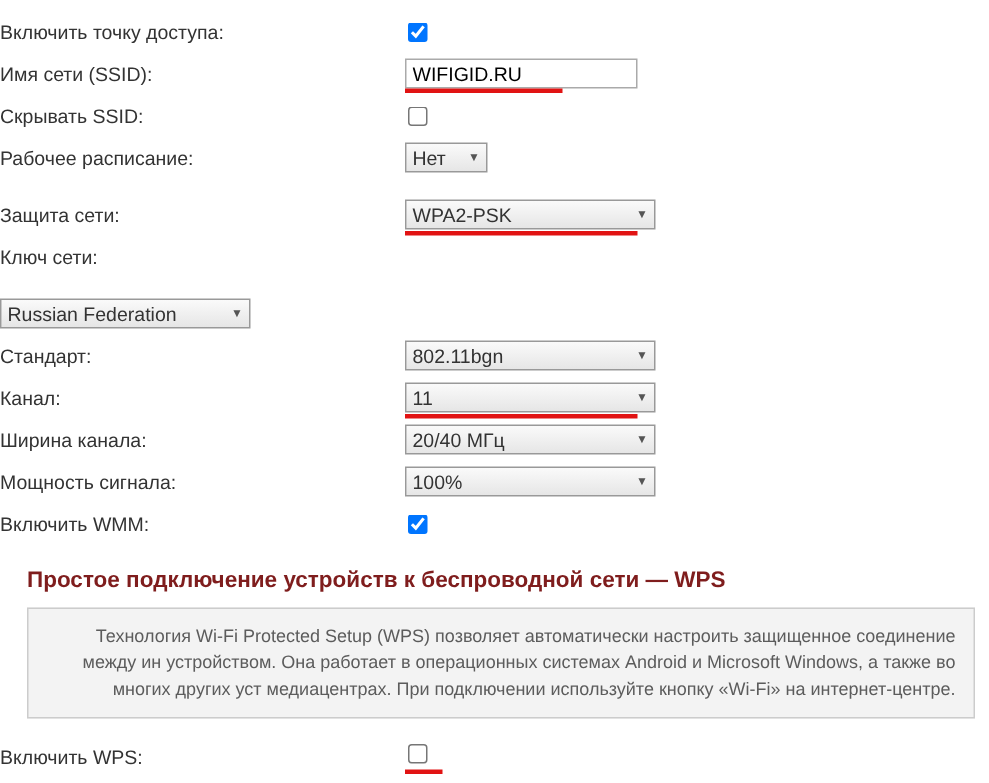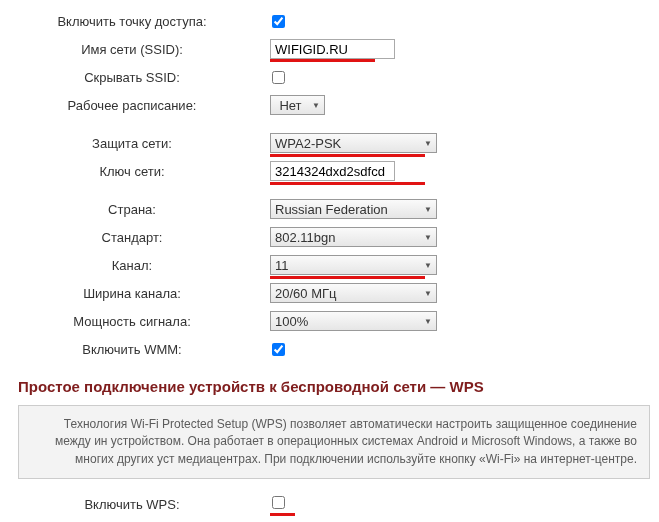--- a/index.html
+++ b/index.html
@@ -12,38 +12,38 @@
       width: 659px;
     }
     .form-row {
       display: flex;
       align-items: center;
       margin-bottom: 6px;
       min-height: 22px;
     }
     .form-label {
       width: 270px;
-      text-align: center;
+      text-align: left;
       padding-right: 6px;
       color: #333;
     }
     .form-control {
       display: flex;
       align-items: center;
       gap: 6px;
       position: relative;
     }
     input[type="text"] {
       border: 1px solid #aaa;
       padding: 2px 4px;
       font-size: 13px;
       height: 20px;
       background: #fff;
     }
-    input[type="text"].wide { width: 125px; }
+    input[type="text"].wide { width: 155px; }
     input[type="checkbox"] {
       width: 13px;
       height: 13px;
       margin-left: 2px;
     }
     .select {
       border: 1px solid #999;
       padding: 1px 18px 1px 4px;
       font-size: 13px;
       height: 20px;
@@ -56,21 +56,21 @@
     .select::after {
       content: "▼";
       font-size: 8px;
       color: #555;
       position: absolute;
       right: 4px;
       top: 50%;
       transform: translateY(-50%);
     }
     .select.w155 { width: 167px; }
-    .select.w55 { width: 55px; justify-content: center; }
+    .select.w55 { width: 55px; }
     .link {
       color: #2563c9;
       text-decoration: underline;
       cursor: pointer;
     }
     .section-heading {
       font-size: 15px;
       font-weight: bold;
       color: #7f1d1d;
       margin: 18px 0 10px 18px;
@@ -161,29 +161,25 @@
   <div class="form-label">Защита сети:</div>
   <div class="form-control row-rel sec-underline">
     <div class="select w155">
         <span>WPA2-PSK</span>
       </div>
   </div>
 </div>
 
 <div class="form-row">
   <div class="form-label">Ключ сети:</div>
-  <div class="form-control row-rel key-underline">
-    <input type="text" class="wide" value="3214324dxd2sdfcd" style="">
-  </div>
 </div>
 
 <div style="height:10px"></div>
 
 <div class="form-row">
-  <div class="form-label">Страна:</div>
   <div class="form-control">
     <div class="select w155">
         <span>Russian Federation</span>
       </div>
   </div>
 </div>
 
 <div class="form-row">
   <div class="form-label">Стандарт:</div>
   <div class="form-control">
@@ -199,21 +195,21 @@
     <div class="select w155">
         <span>11</span>
       </div>
   </div>
 </div>
 
 <div class="form-row">
   <div class="form-label">Ширина канала:</div>
   <div class="form-control">
     <div class="select w155">
-        <span>20/60 МГц</span>
+        <span>20/40 МГц</span>
       </div>
   </div>
 </div>
 
 <div class="form-row">
   <div class="form-label">Мощность сигнала:</div>
   <div class="form-control">
     <div class="select w155">
         <span>100%</span>
       </div>

